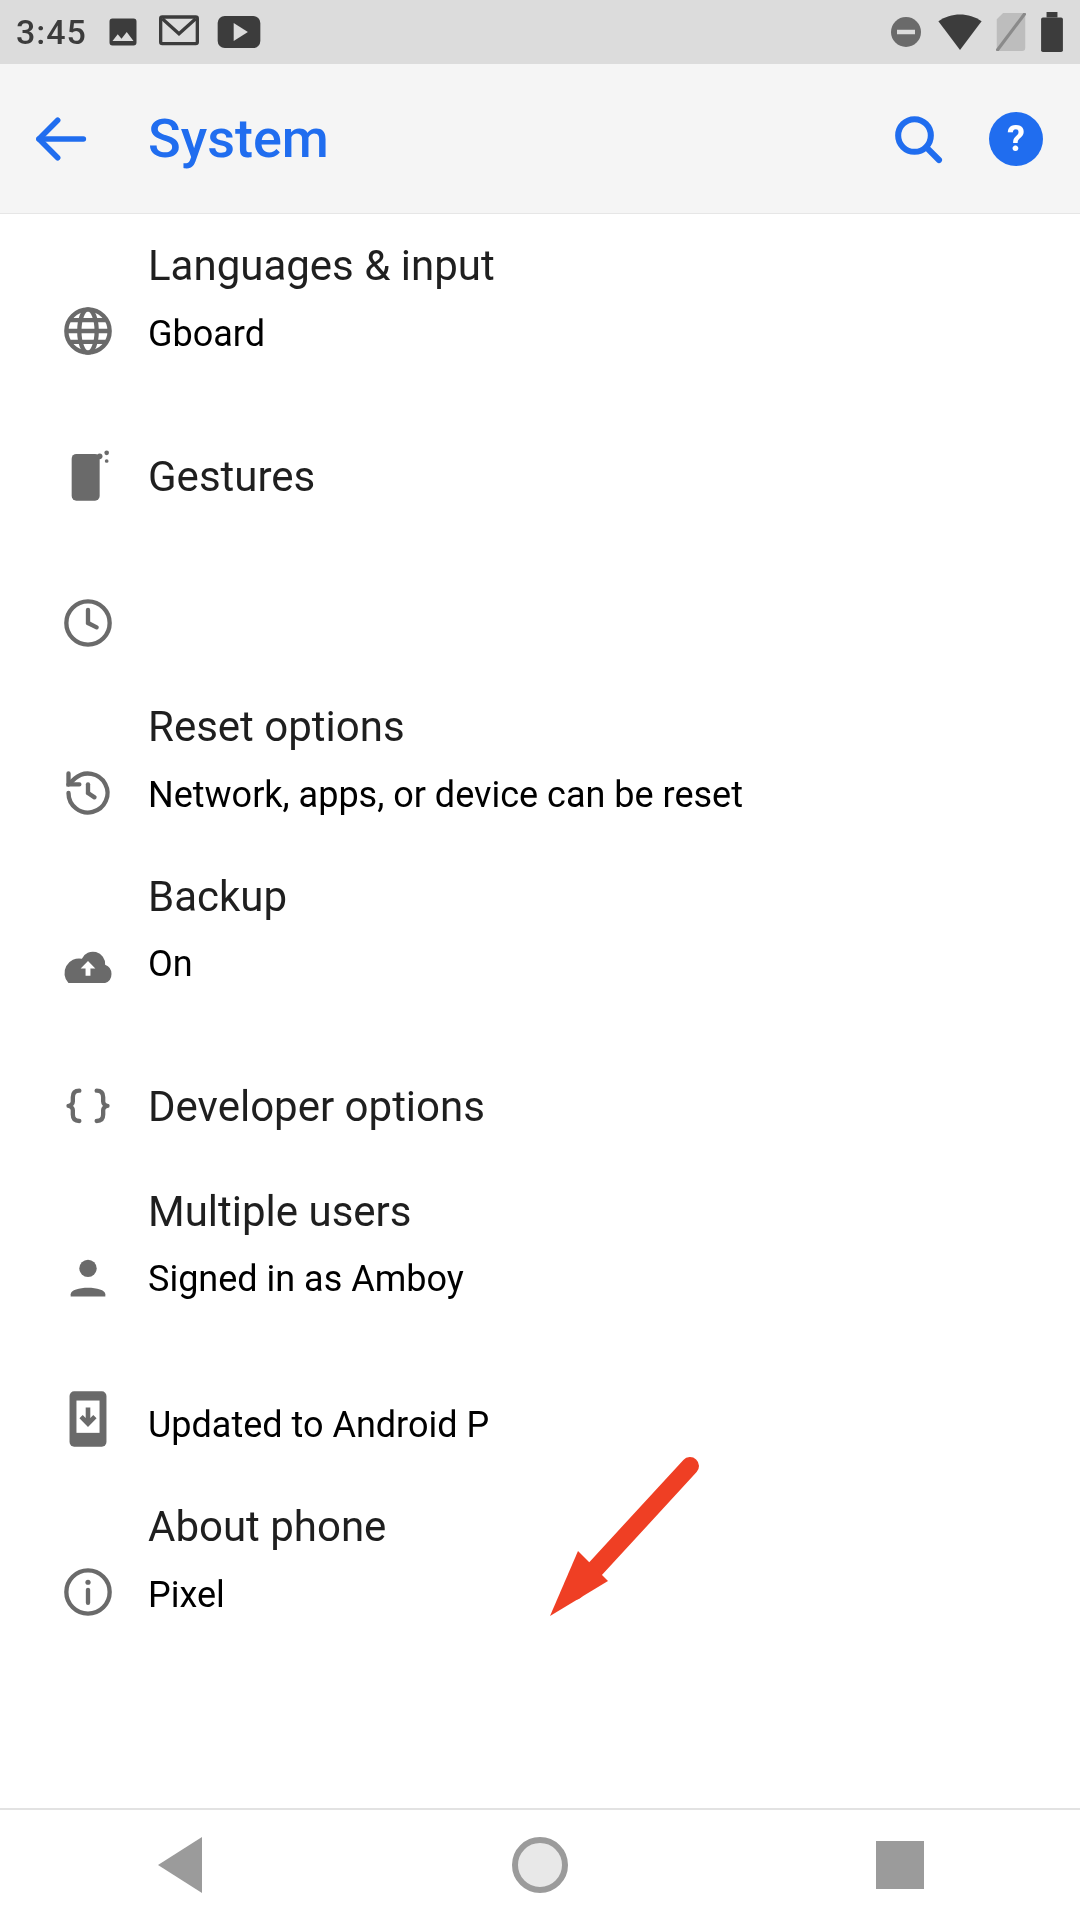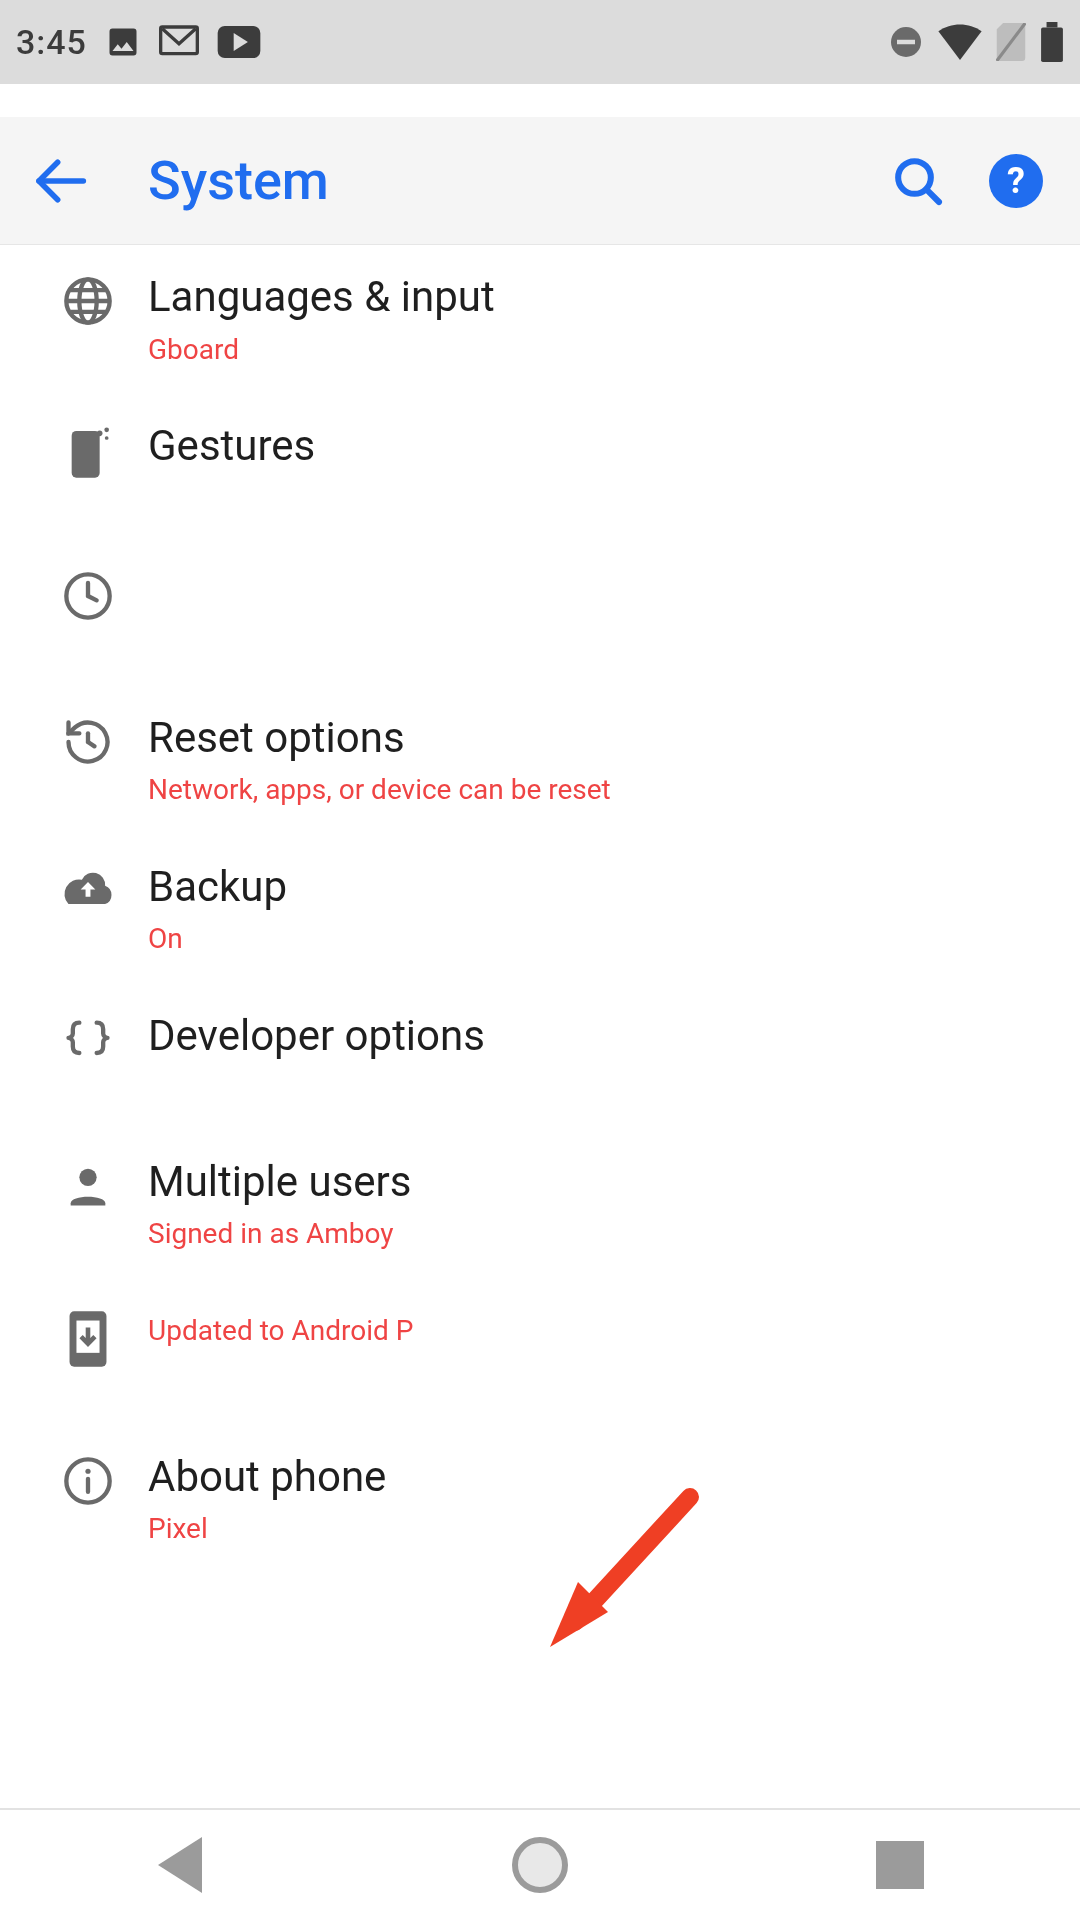--- a/index.html
+++ b/index.html
@@ -1,79 +1,78 @@
 <!DOCTYPE html>
 <html><head>
 <meta charset="utf-8">
 <style>
   * { box-sizing: border-box; margin: 0; padding: 0; }
   html, body { width: 1080px; height: 1920px; font-family: Roboto, "Helvetica Neue", Arial, sans-serif; background: #fff; overflow: hidden; }
 
   
   .status-bar {
-    height: 84px;
+    height: 64px;
     background: #dcdcdc;
     display: flex;
     padding: 0 16px;
     color: #3c3c3c;
     font-size: 34px;
     font-weight: 500;
   }
   .status-left { display: flex; align-items: center; gap: 18px; }
   .status-right { margin-left: auto; display: flex; align-items: center; gap: 14px; }
   .status-bar svg { display: block; }
 
   
   .app-bar {
-    height: 128px;
+    height: 150px;
     background: #f5f5f5;
     display: flex;
     align-items: center;
     padding: 2px 28px;
     border-bottom: 1px solid #e6e6e6;
-    margin-top: 33px;
   }
   .app-bar .back { width: 64px; height: 64px; display:flex; align-items:center; justify-content:center; }
   .app-bar .title {
     color: #206def;
     font-size: 54px;
     font-weight: 500;
     margin-left: 56px;
     flex: 1;
   }
   .app-bar .action { width: 72px; height: 72px; display:flex; align-items:center; justify-content:center; margin-left: 26px; }
   .help-circle { width: 54px; height: 54px; border-radius: 50%; background:#206def; display:flex; align-items:center; justify-content:center; color:#fff; font-weight:700; font-size:36px; }
 
   
   .list-wrap { position: relative; }
   .list { }
   .row {
     display: flex;
-    align-items: flex-start;
+    align-items: flex-end;
     min-height: 146px;
     padding: 26px 28px 26px 28px;
   }
   .row .icon {
     width: 120px;
     display: flex;
     justify-content: center;
     align-items: flex-start;
     padding-top: 4px;
   }
   .row .texts { flex: 1; }
   .row .title {
     font-size: 42px;
     color: #1f1f1f;
     font-weight: 400;
     line-height: 1.25;
   }
   .row .sub {
-    font-size: 28px;
-    color: #ef4444;
-    margin-top: 8px;
+    font-size: 36px;
+    color: #000000;
+    margin-top: 18px;
     line-height: 1.3;
   }
 
   
   .annot-arrow {
     position: absolute;
     left: 520px;
     top: 1232px;
     pointer-events: none;
   }

